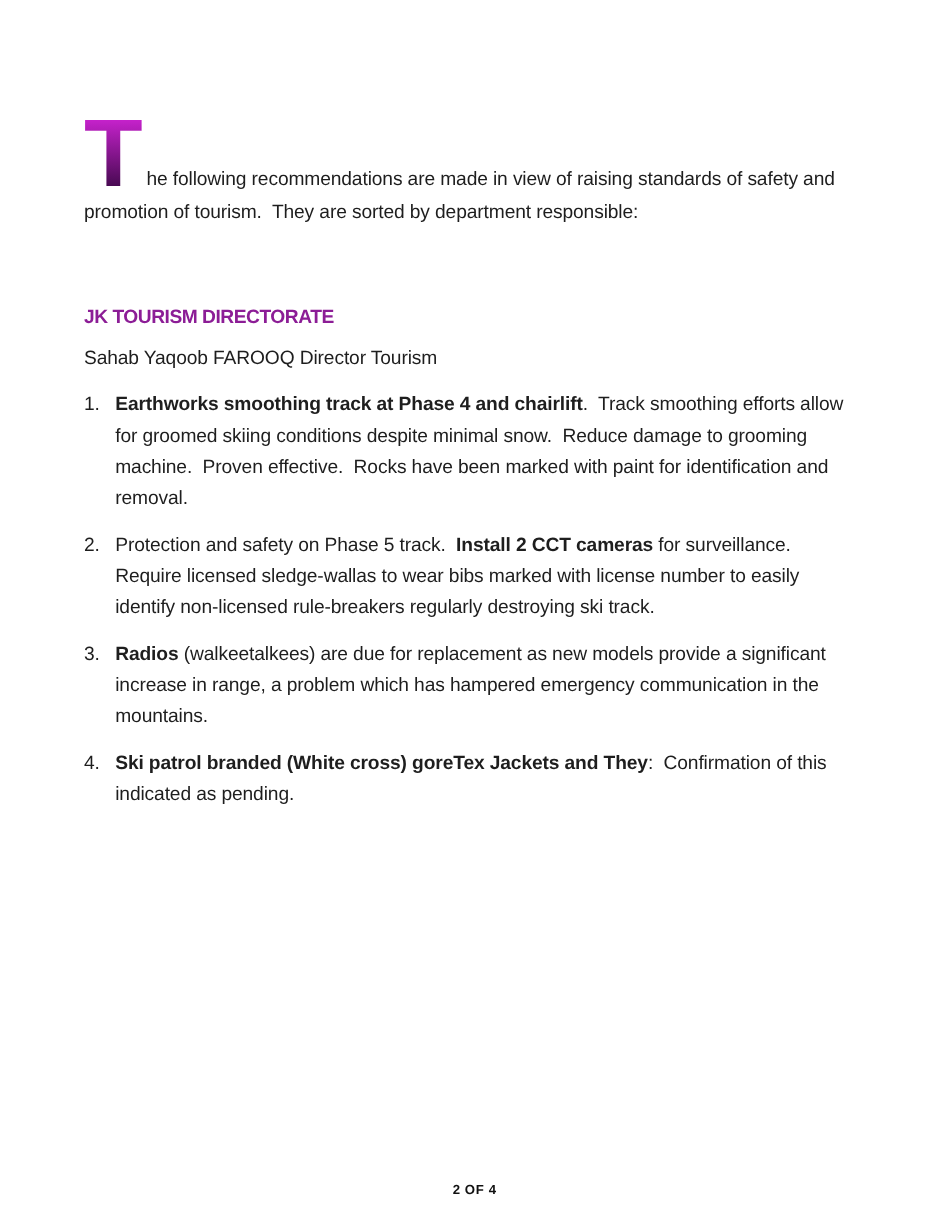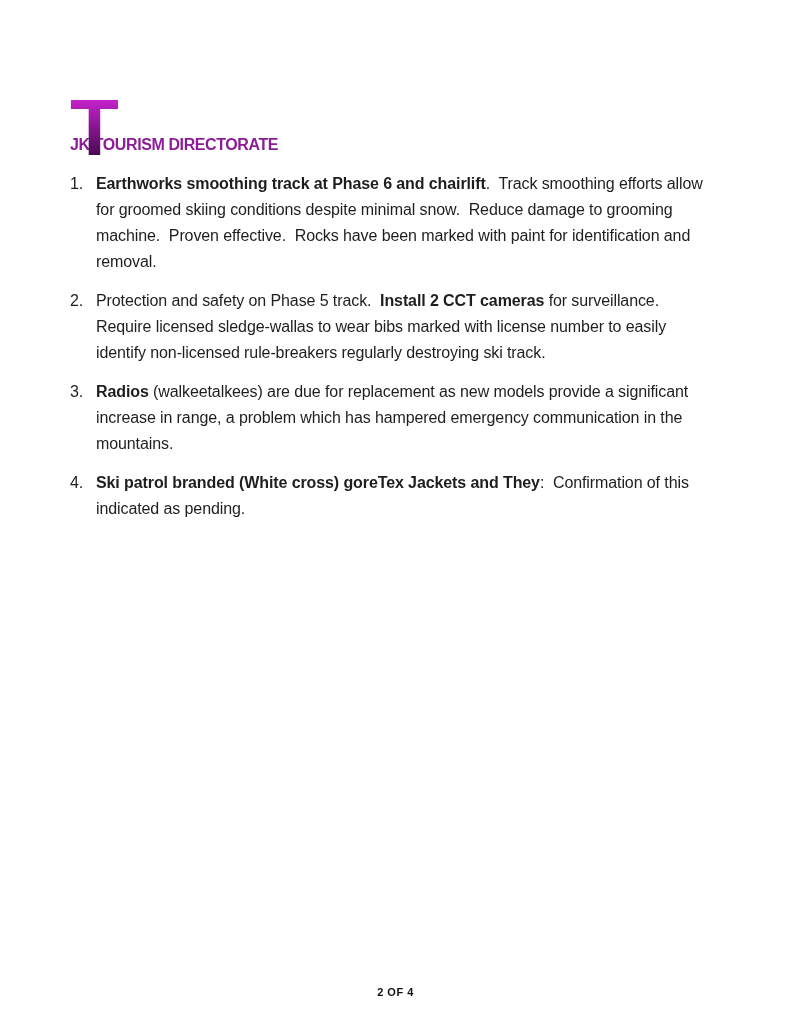--- a/index.html
+++ b/index.html
@@ -99,30 +99,31 @@
     letter-spacing: 0.5px;
     color: #111111;
   }
 </style>
 </head>
 <body>
 
 <div class="page" style="--heading-purple: #8c1d96; --cap-top: #c722cd; --cap-bottom: #44094e; --body-text: #1e1e1e;">
   <div class="content">
 
-    <p class="intro"><span class="drop-cap">T</span></p>
+    <p class="intro"><span class="drop-cap">T</span><span>he following recommendations are made in view of raising standards of safety and promotion of tourism.  They are sorted by department responsible:</span></p>
 
     <h1 class="h-directorate">JK TOURISM DIRECTORATE</h1>
 
+    <p class="subheading">Sahab Yaqoob FAROOQ Director Tourism</p>
 
 
     <div class="rec-list" id="rec-list">
         <div class="rec-item">
           <span class="rec-num">1.</span>
-          <div class="rec-body"><span class="b">Earthworks smoothing track at Phase 6 and chairlift</span><span>.  Track smoothing efforts allow for groomed skiing conditions despite minimal snow.  Reduce damage to grooming machine.  Proven effective.  Rocks have been marked with paint for identification and removal.</span></div>
+          <div class="rec-body"><span class="b">Earthworks smoothing track at Phase 4 and chairlift</span><span>.  Track smoothing efforts allow for groomed skiing conditions despite minimal snow.  Reduce damage to grooming machine.  Proven effective.  Rocks have been marked with paint for identification and removal.</span></div>
         </div>
         <div class="rec-item">
           <span class="rec-num">2.</span>
           <div class="rec-body"><span>Protection and safety on Phase 5 track.  </span><span class="b">Install 2 CCT cameras</span><span> for surveillance.  Require licensed sledge-wallas to wear bibs marked with license number to easily identify non-licensed rule-breakers regularly destroying ski track.</span></div>
         </div>
         <div class="rec-item">
           <span class="rec-num">3.</span>
           <div class="rec-body"><span class="b">Radios</span><span> (walkeetalkees) are due for replacement as new models provide a significant increase in range, a problem which has hampered emergency communication in the mountains.</span></div>
         </div>
         <div class="rec-item">

